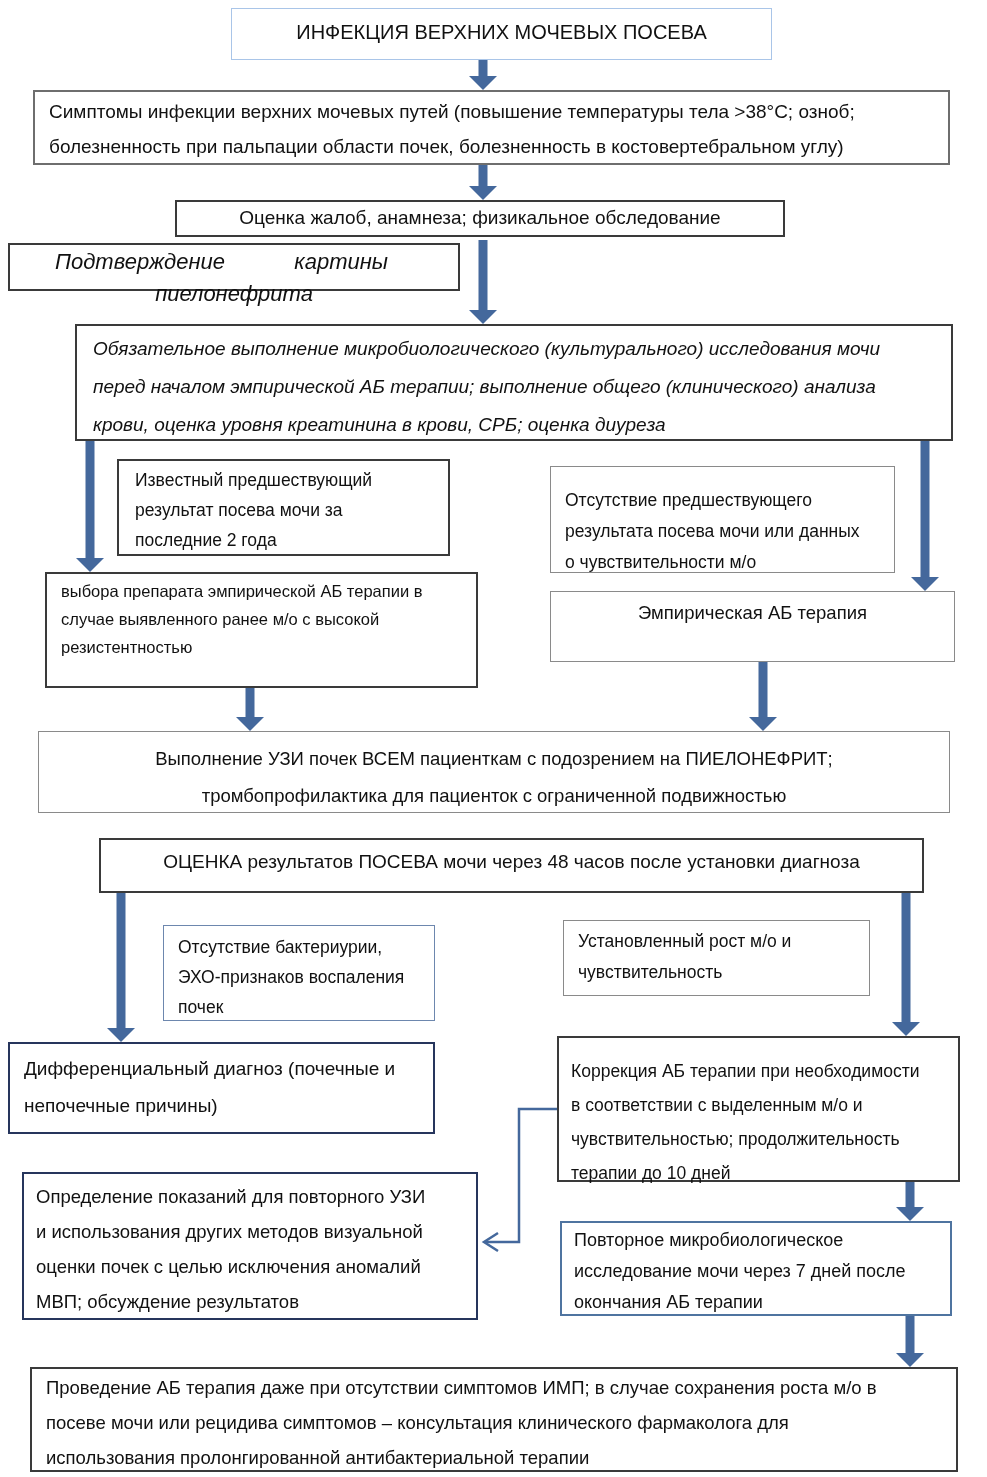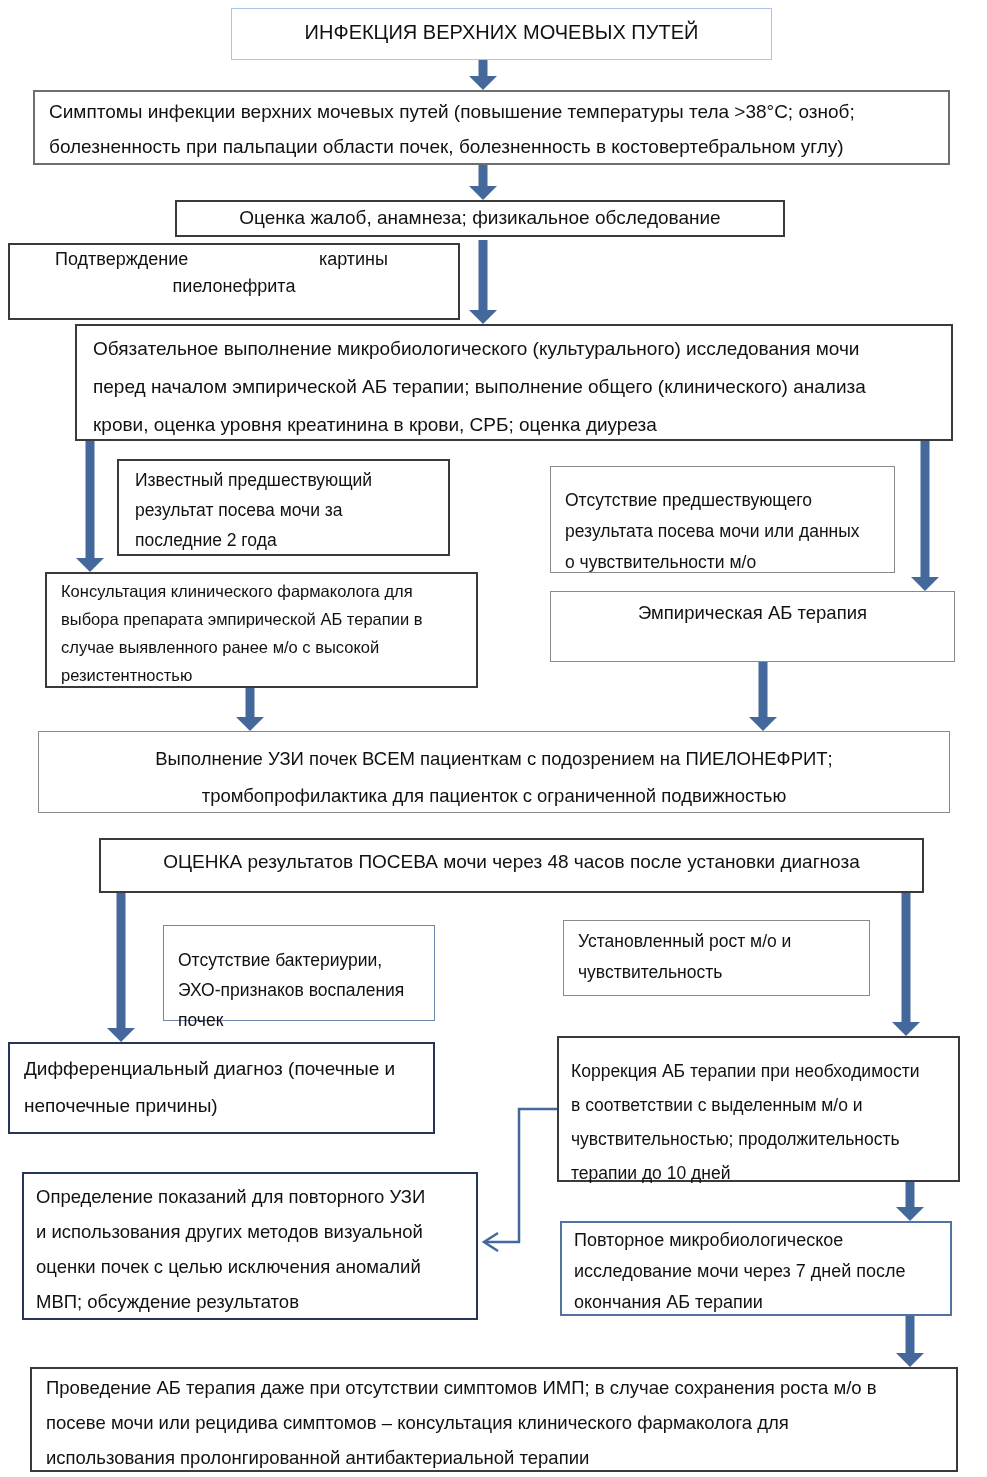--- a/index.html
+++ b/index.html
@@ -73,79 +73,78 @@
       <div class="stem"></div>
       <div class="head"></div>
     </div>
 
   <svg class="connector" width="987" height="1477" viewBox="0 0 987 1477">
     <polyline points="557,1109 519,1109 519,1242 486,1242" fill="none" stroke="#44689c" stroke-width="2.5"></polyline>
     <polyline points="498,1233 484,1242 498,1251" fill="none" stroke="#44689c" stroke-width="2.5"></polyline>
   </svg>
 
   <div class="node bd-light center" style="left:231px;top:8px;width:541px;height:52px;font-size:20px;line-height:46px;">
-    <span>ИНФЕКЦИЯ ВЕРХНИХ МОЧЕВЫХ ПУТЕЙ</span>
+    <span>ИНФЕКЦИЯ ВЕРХНИХ МОЧЕВЫХ ПОСЕВА</span>
   </div>
 
   <div class="node bd-mid" style="left:33px;top:90px;width:917px;height:75px;font-size:19px;line-height:35px;padding:2px 14px;">
     <div>Симптомы инфекции верхних мочевых путей (повышение температуры тела &gt;38°C; озноб;</div>
     <div>болезненность при пальпации области почек, болезненность в костовертебральном углу)</div>
   </div>
 
   <div class="node bd-dark center" style="left:175px;top:200px;width:610px;height:37px;font-size:19px;line-height:32px;">
     <span>Оценка жалоб, анамнеза; физикальное обследование</span>
   </div>
 
-  <div class="node bd-dark" style="left:8px;top:243px;width:452px;height:77px;font-size:18px;">
+  <div class="node bd-dark" style="left:8px;top:243px;width:452px;height:48px;font-size:22px;font-style:italic;">
     <div class="conf-l1">
       <span>Подтверждение</span>
       <span>картины</span>
     </div>
     <div class="conf-l2">пиелонефрита</div>
   </div>
 
-  <div class="node bd-dark" style="left:75px;top:324px;width:878px;height:117px;font-size:19px;line-height:38px;padding:4px 16px;">
+  <div class="node bd-dark" style="left:75px;top:324px;width:878px;height:117px;font-size:19px;line-height:38px;padding:4px 16px;font-style:italic;">
     <div>Обязательное выполнение микробиологического (культурального) исследования мочи</div>
     <div>перед началом эмпирической АБ терапии; выполнение общего (клинического) анализа</div>
     <div>крови, оценка уровня креатинина в крови, СРБ; оценка диуреза</div>
   </div>
 
   <div class="node bd-dark" style="left:117px;top:459px;width:333px;height:97px;font-size:17.5px;line-height:30px;padding:4px 16px;">
     <div>Известный предшествующий</div>
     <div>результат посева мочи за</div>
     <div>последние 2 года</div>
   </div>
 
   <div class="node bd-gray" style="left:550px;top:466px;width:345px;height:107px;font-size:17.5px;line-height:31px;padding:18px 14px;">
     <div>Отсутствие предшествующего</div>
     <div>результата посева мочи или данных</div>
     <div>о чувствительности м/о</div>
   </div>
 
   <div class="node bd-dark" style="left:45px;top:572px;width:433px;height:116px;font-size:16.5px;line-height:28px;padding:3px 14px;">
-    <div>Консультация клинического фармаколога для</div>
     <div>выбора препарата эмпирической АБ терапии в</div>
     <div>случае выявленного ранее м/о с высокой</div>
     <div>резистентностью</div>
   </div>
 
   <div class="node bd-gray center" style="left:550px;top:591px;width:405px;height:71px;font-size:18.5px;padding-top:10px;">
     <span>Эмпирическая АБ терапия</span>
   </div>
 
   <div class="node bd-gray center" style="left:38px;top:731px;width:912px;height:82px;font-size:18.5px;line-height:37px;padding-top:8px;">
     <div>Выполнение УЗИ почек ВСЕМ пациенткам с подозрением на ПИЕЛОНЕФРИТ;</div>
     <div>тромбопрофилактика для пациенток с ограниченной подвижностью</div>
   </div>
 
   <div class="node bd-dark center" style="left:99px;top:838px;width:825px;height:55px;font-size:19px;line-height:44px;">
     <span>ОЦЕНКА результатов ПОСЕВА мочи через 48 часов после установки диагноза</span>
   </div>
 
-  <div class="node bd-bluethin" style="left:163px;top:925px;width:272px;height:96px;font-size:17.5px;line-height:30px;padding:19px 14px;">
+  <div class="node bd-bluethin" style="left:163px;top:925px;width:272px;height:96px;font-size:17.5px;line-height:30px;padding:6px 14px;">
     <div>Отсутствие бактериурии,</div>
     <div>ЭХО-признаков воспаления</div>
     <div>почек</div>
   </div>
 
   <div class="node bd-gray" style="left:563px;top:920px;width:307px;height:76px;font-size:17.5px;line-height:31px;padding:5px 14px;">
     <div>Установленный рост м/о и</div>
     <div>чувствительность</div>
   </div>
 

